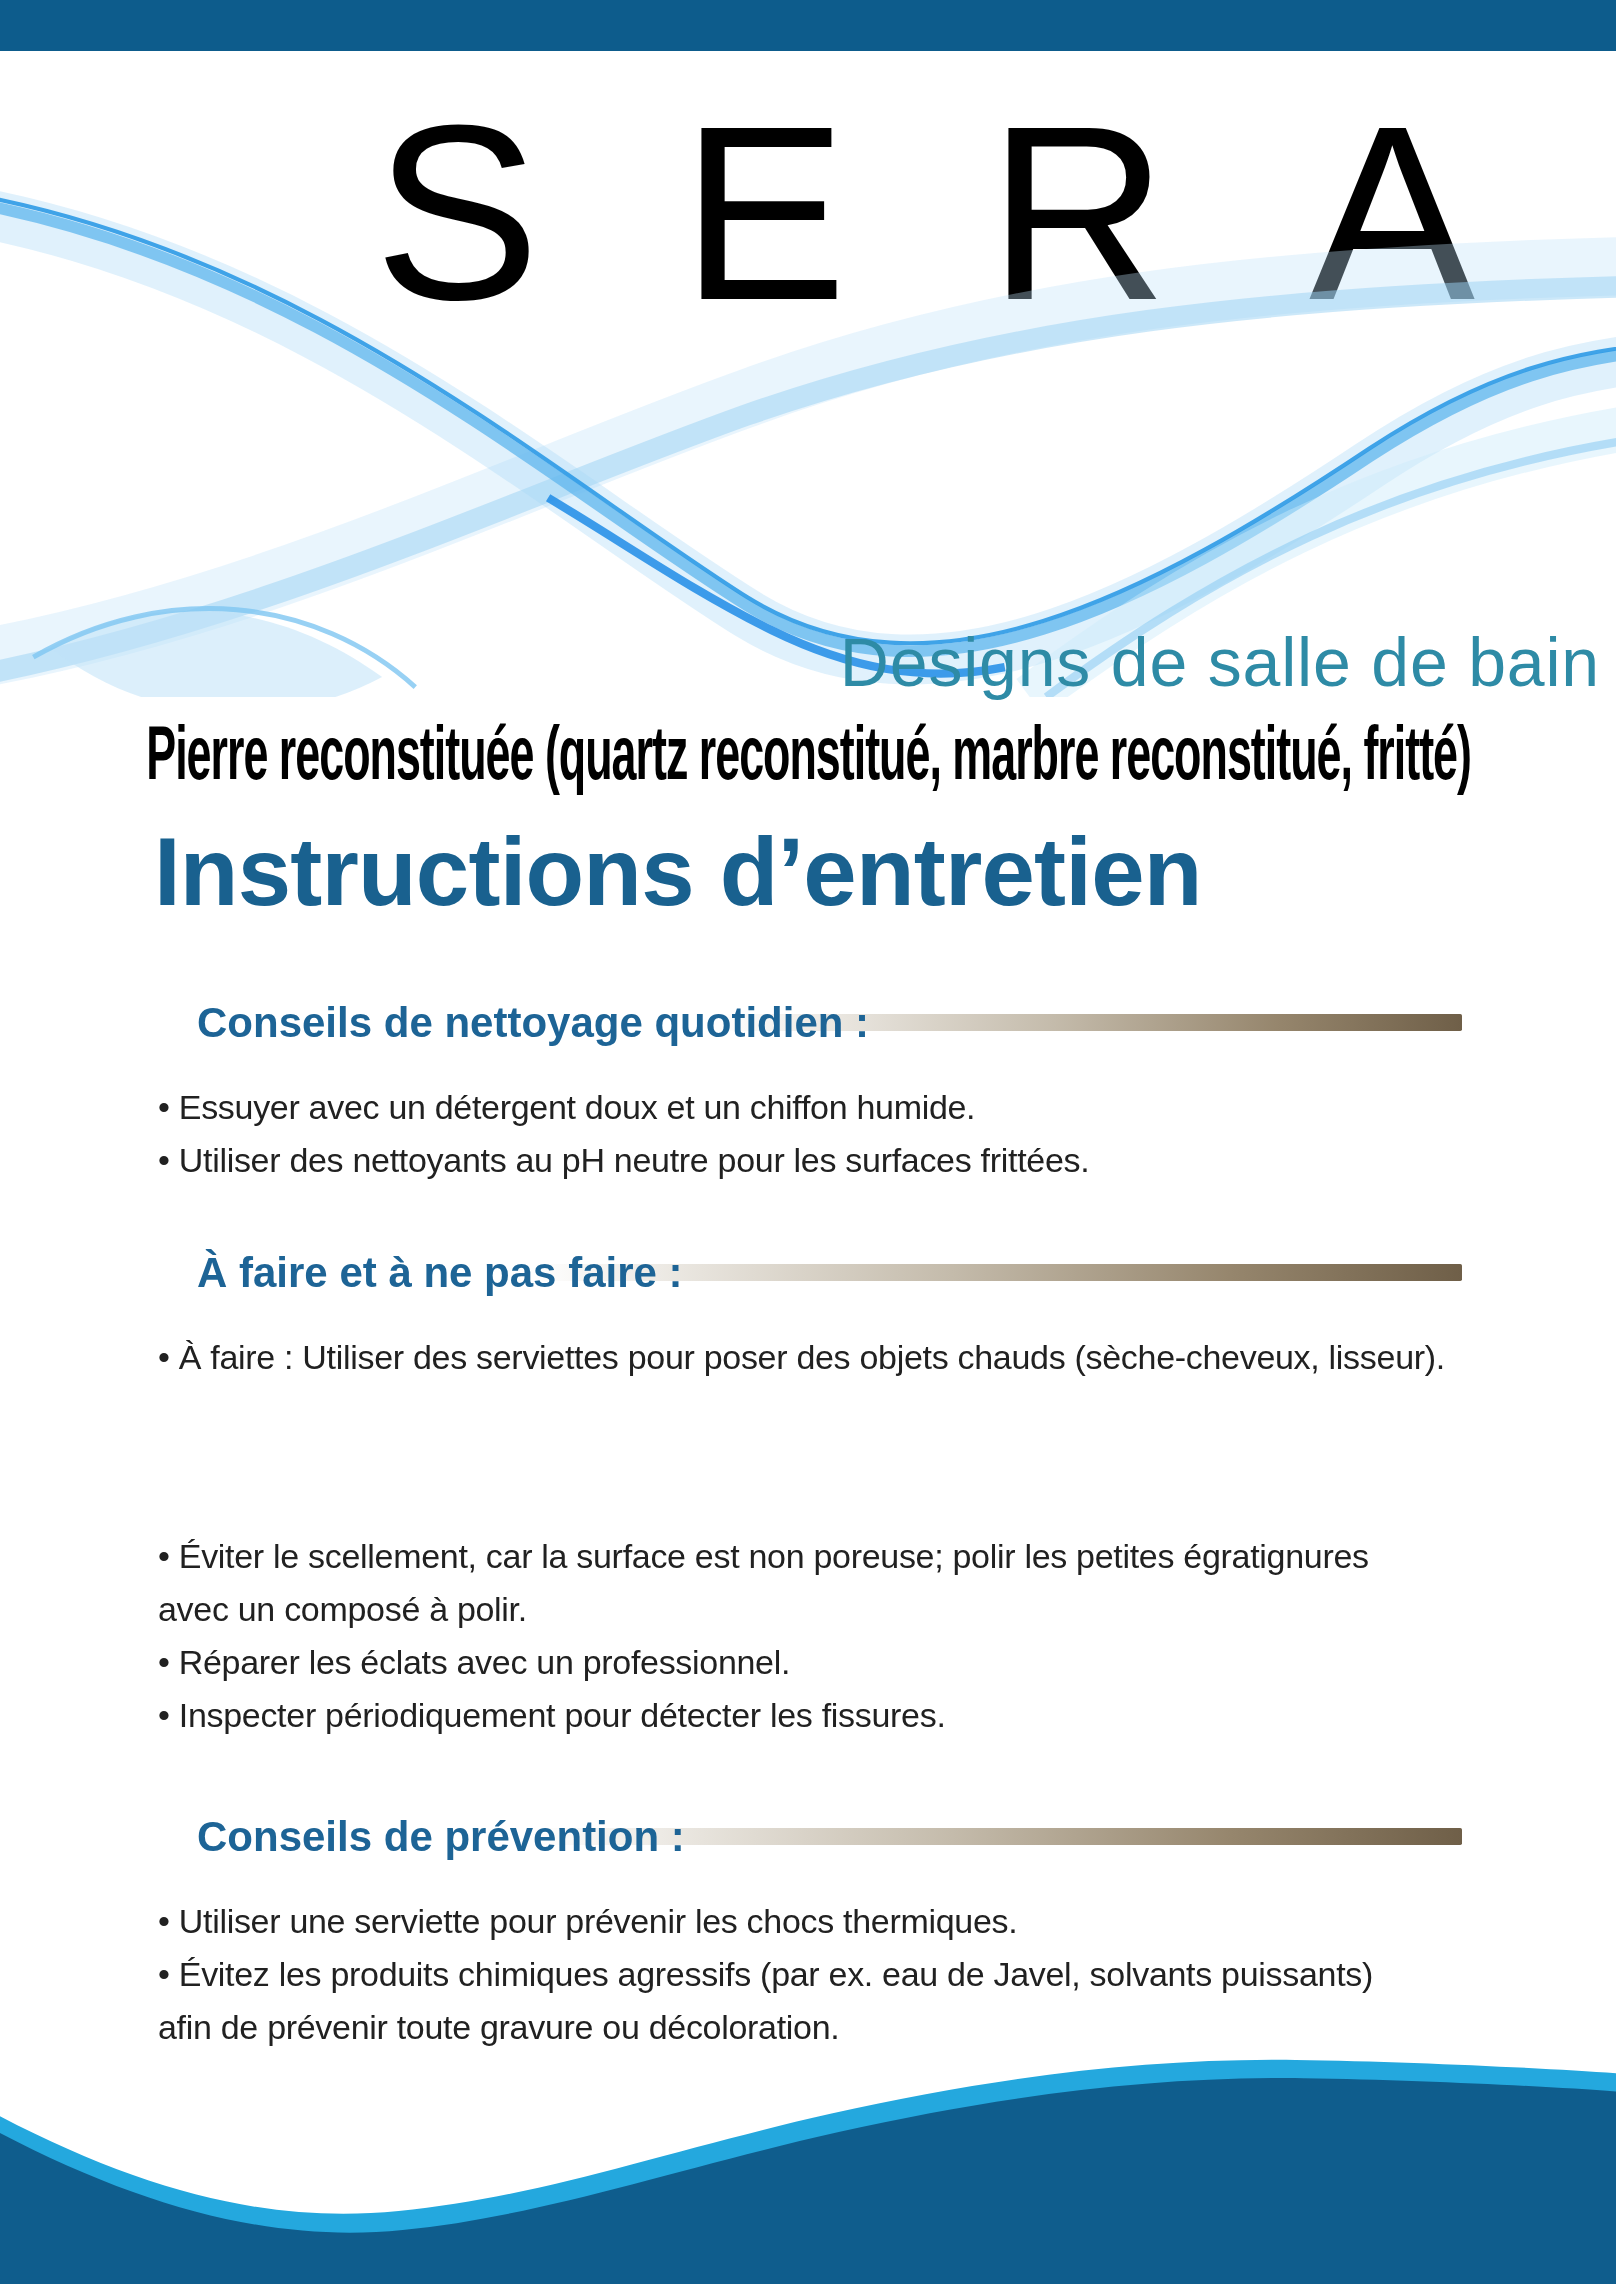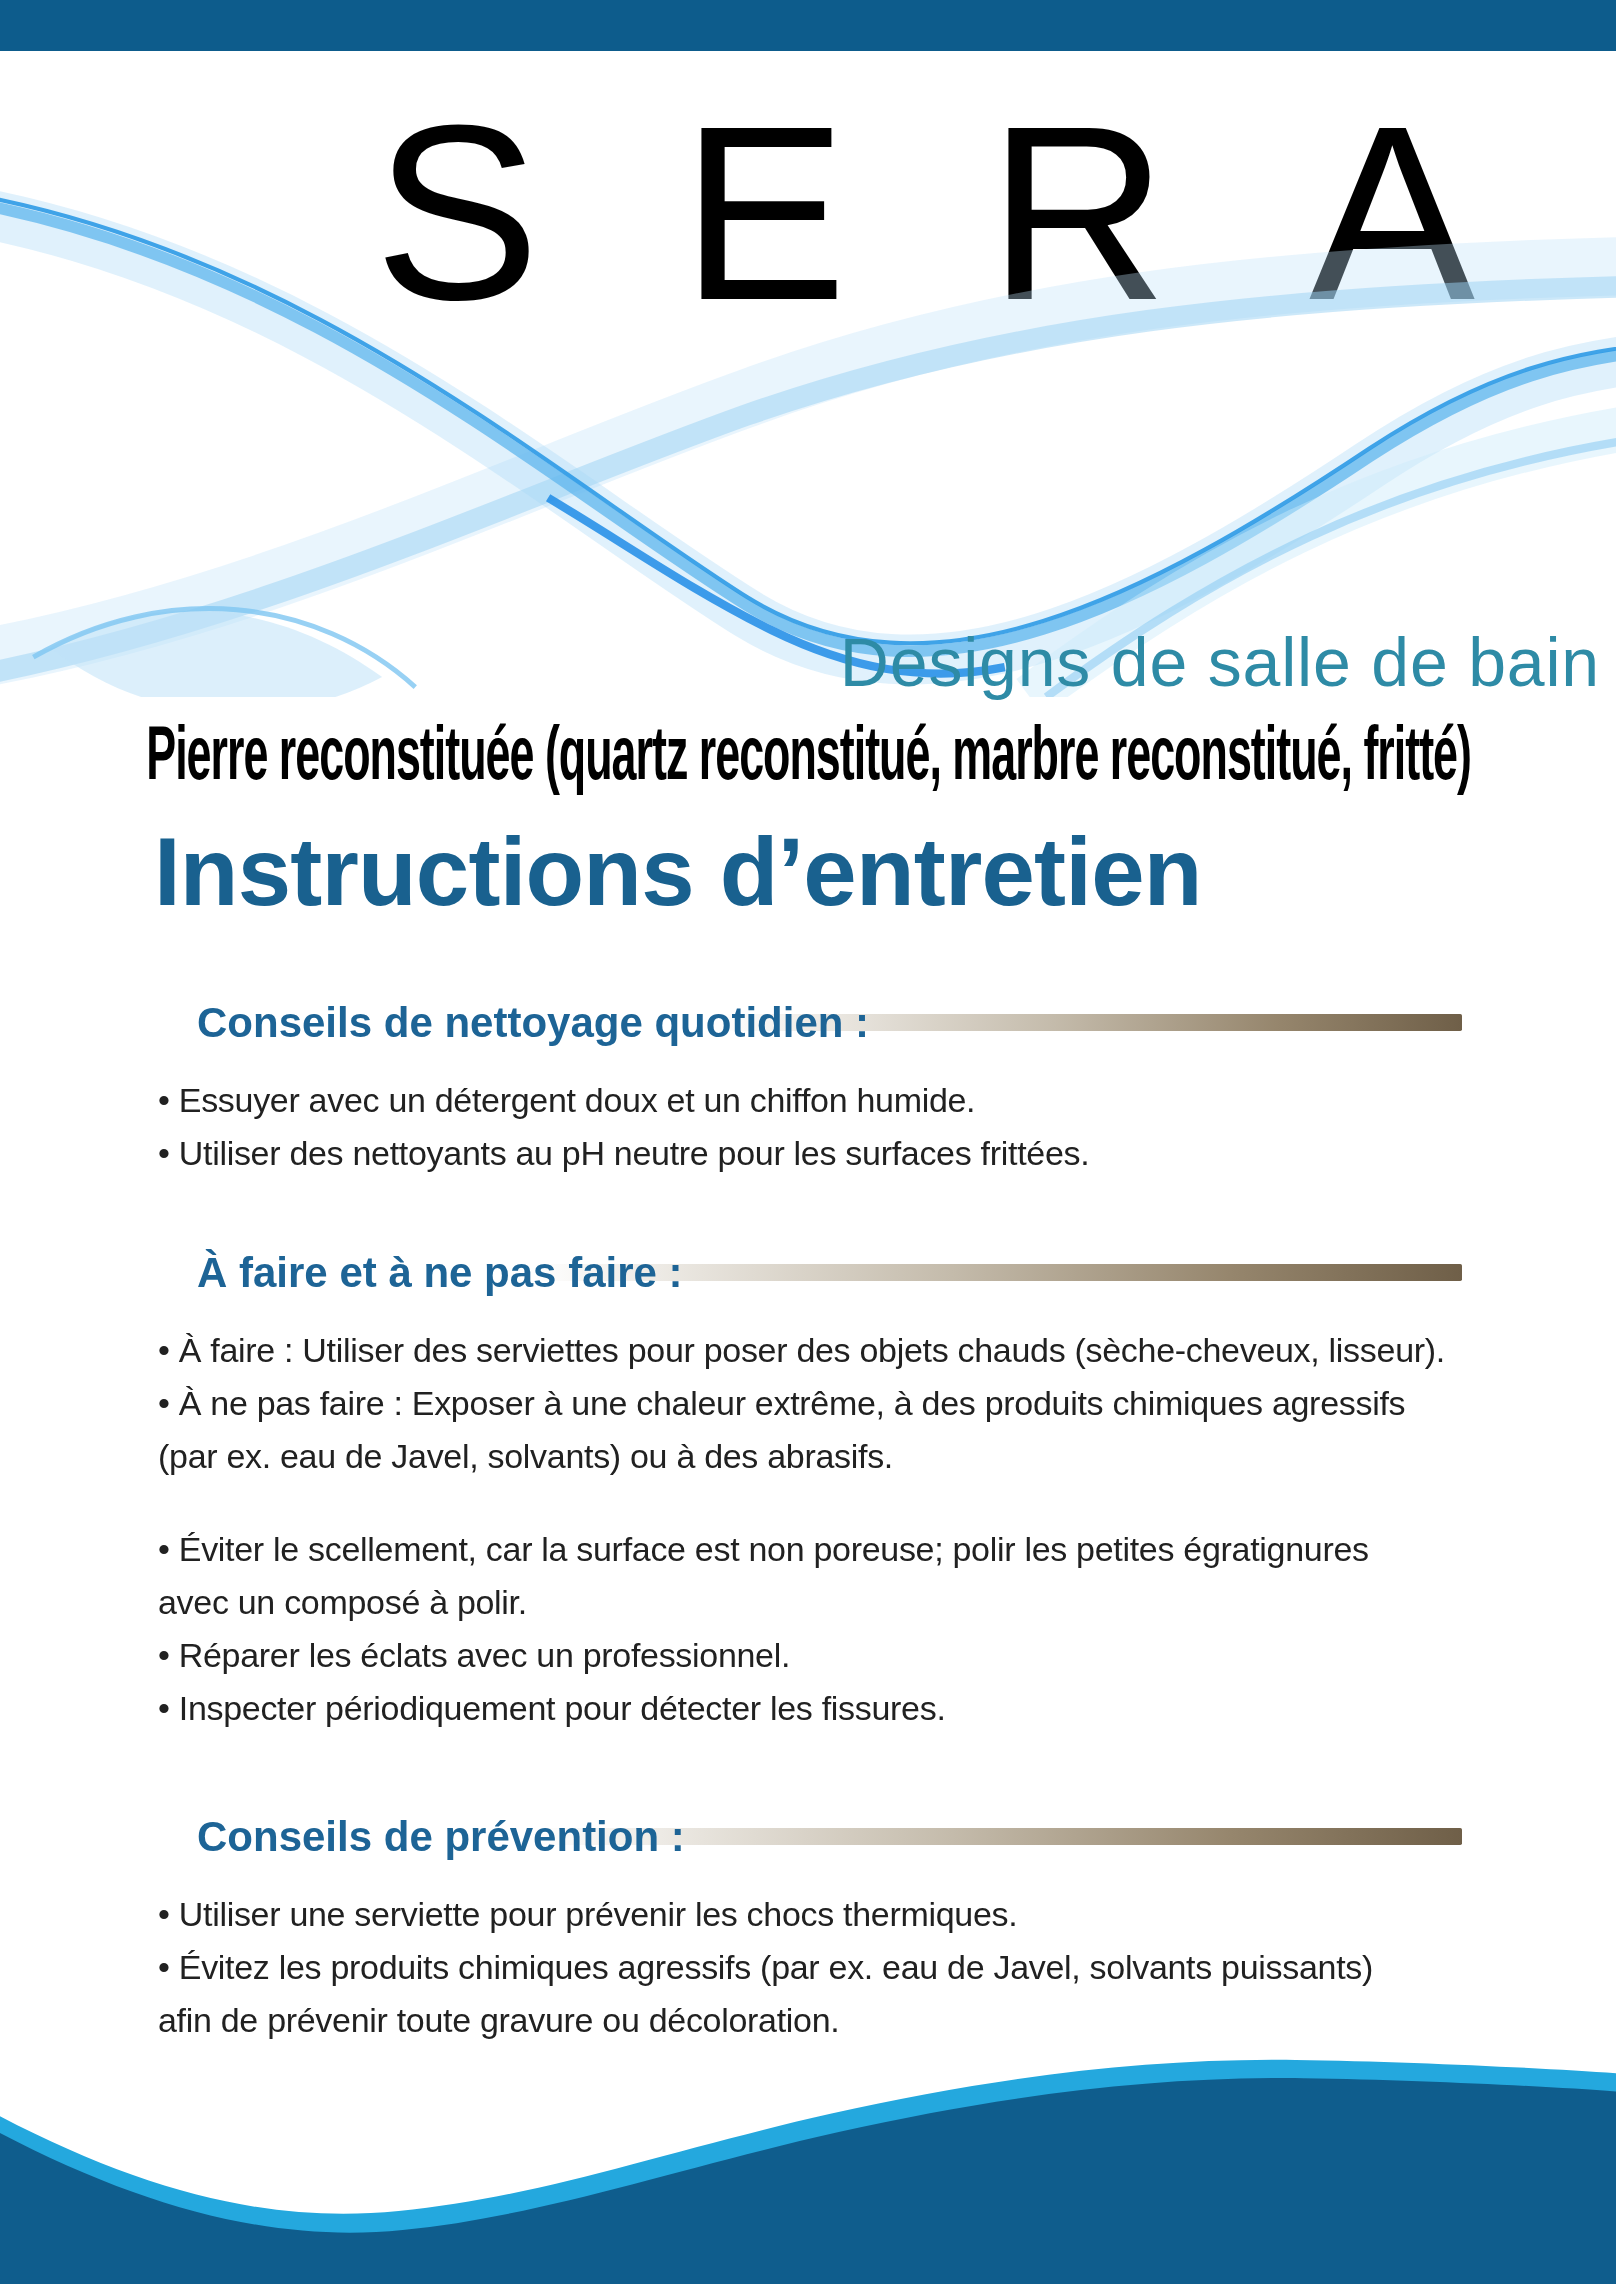--- a/index.html
+++ b/index.html
@@ -26,21 +26,21 @@
   
   .section{position:absolute;left:158px;width:1425px;}
   .section.s0{top:997px}.section.s1{top:1247px}.section.s2{top:1497px}.section.s3{top:1811px}
   .sec-head{display:flex;align-items:center;white-space:pre;}
   .sec-heading-text{font-weight:700;font-size:42px;line-height:51px;color:#1d6496;
                     letter-spacing:0px;flex:0 0 auto;margin-left:39px;}
   .rule{flex:1 1 auto;height:16.6px;margin-left:-149px;margin-right:121px;border-radius:1.7px;
         background:linear-gradient(to right,rgba(245,243,240,0) 0%,#e7e3dc 18%,#c4bbab 45%,#96866d 75%,#6f5f48 100%);
         position:relative;z-index:-1;}
   .sec-head{position:relative;z-index:0;}
-  .bullets{margin-top:26px;}
+  .bullets{margin-top:33px;}
   .bullet{margin:0;font-size:34px;line-height:53px;letter-spacing:-0.3px;color:#212121;
           white-space:pre;}
   .bullet::before{content:"\2022  ";}
   
   .footer-wave{position:absolute;left:0;bottom:0;width:1616px;height:249px;}
 </style>
 </head>
 <body>
 
 <div class="page">
@@ -80,22 +80,20 @@
         </div>
     </div>
 
     <div class="section s1">
       <div class="sec-head">
         <span class="sec-heading-text">À faire et à ne pas faire :</span>
         <span class="rule"></span>
       </div>
       <div class="bullets">
           <p class="bullet">À faire : Utiliser des serviettes pour poser des objets chauds (sèche-cheveux, lisseur).</p>
-          <p class="bullet">À ne pas faire : Exposer à une chaleur extrême, à des produits chimiques agressifs
-(par ex. eau de Javel, solvants) ou à des abrasifs.</p>
         </div>
     </div>
 
     <div class="section s2">
       <div class="bullets">
           <p class="bullet">Éviter le scellement, car la surface est non poreuse; polir les petites égratignures
 avec un composé à polir.</p>
           <p class="bullet">Réparer les éclats avec un professionnel.</p>
           <p class="bullet">Inspecter périodiquement pour détecter les fissures.</p>
         </div>

